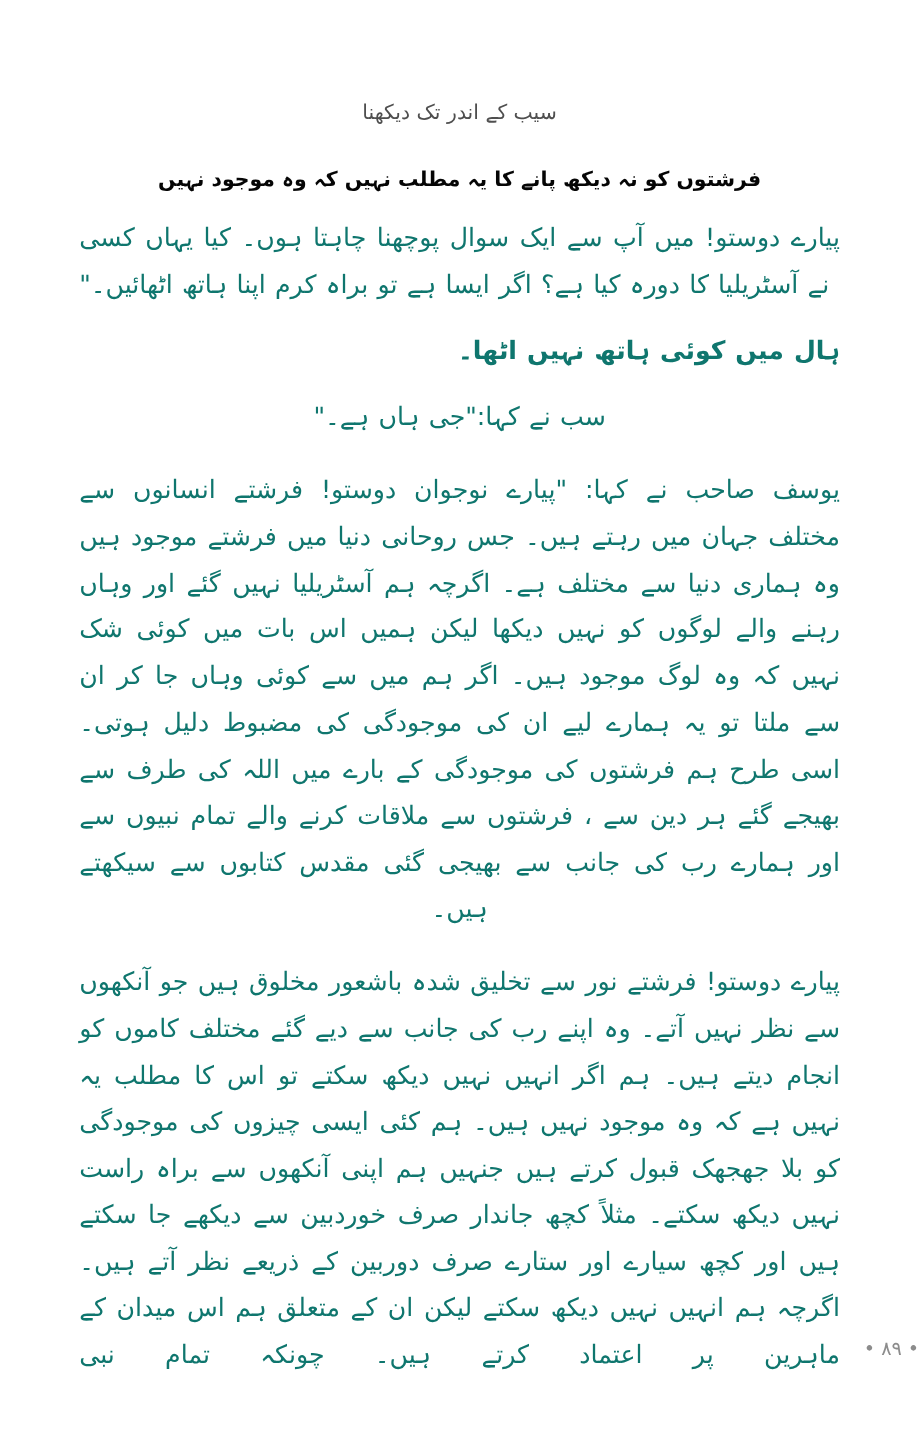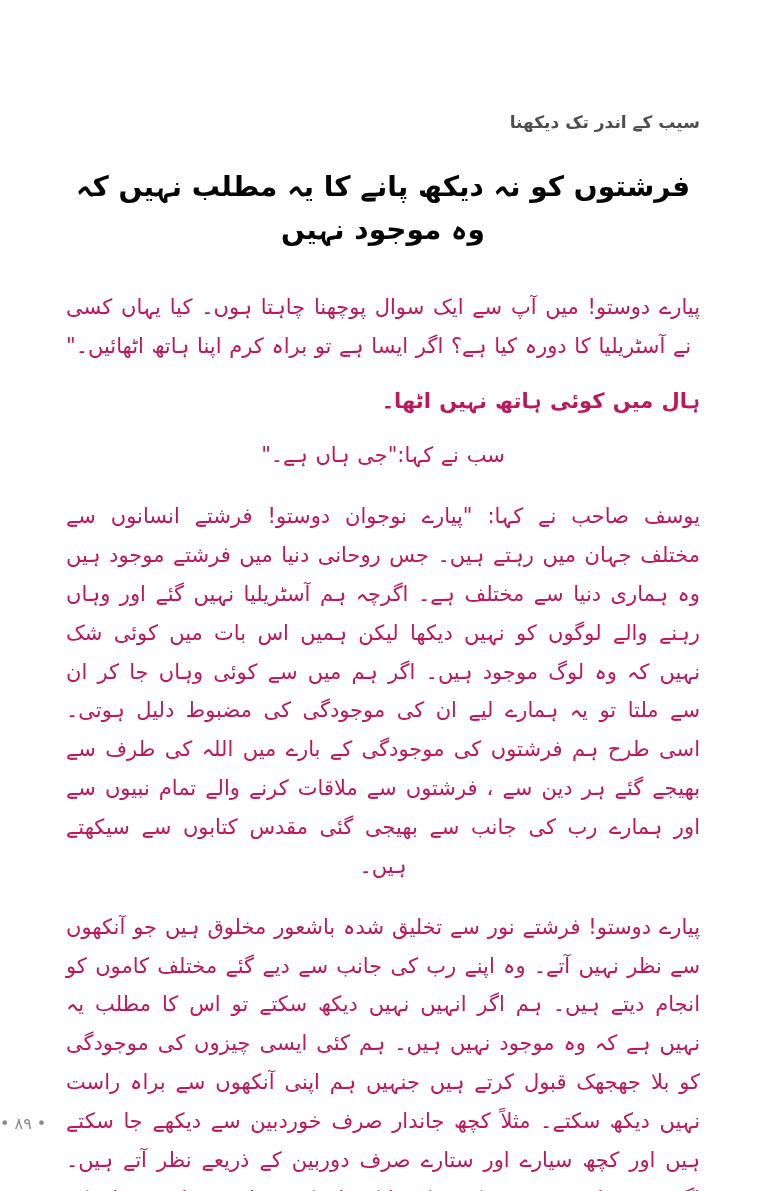--- a/index.html
+++ b/index.html
@@ -18,54 +18,54 @@
     direction: rtl;
     box-sizing: border-box;
   }
   .content {
     position: absolute;
     top: 0;
     right: 66px;
     left: 66px;
   }
   .running-header {
-    padding-top: 111px;
+    padding-top: 83px;
+    text-align: center;
     font-size: 17px;
     color: #4f4f4f;
     line-height: 1.3;
-    font-weight: bold;
   }
   .chapter-title {
-    margin: 32px 0 36px 0;
+    margin: 32px 0 16px 0;
     text-align: center;
-    font-size: 28px;
+    font-size: 17px;
     font-weight: bold;
     color: #050505;
     line-height: 1.55;
   }
   .para {
     margin: 16px 0 15px 0;
     font-size: 21px;
     line-height: 1.85;
-    color: #be185d;
+    color: #0f766e;
     text-align: justify;
     text-align-last: right;
     word-spacing: 1px;
   }
   .para.last-left   { text-align-last: left; }
   .para.last-center { text-align-last: center; }
   .para.last-justify{ text-align-last: justify; }
   .para.align-right { text-align: right; text-align-last: right; font-weight: bold; }
   .para.gap-before  { margin-top: 22px; }
   .footer {
     position: absolute;
     bottom: 58px;
     left: 0;
     right: 0;
-    text-align: left;
+    text-align: right;
     font-size: 16px;
     color: #8c8c8c;
     letter-spacing: 3px;
     direction: rtl;
   }
 </style>
 </head>
 <body>
 
 <div class="page">

